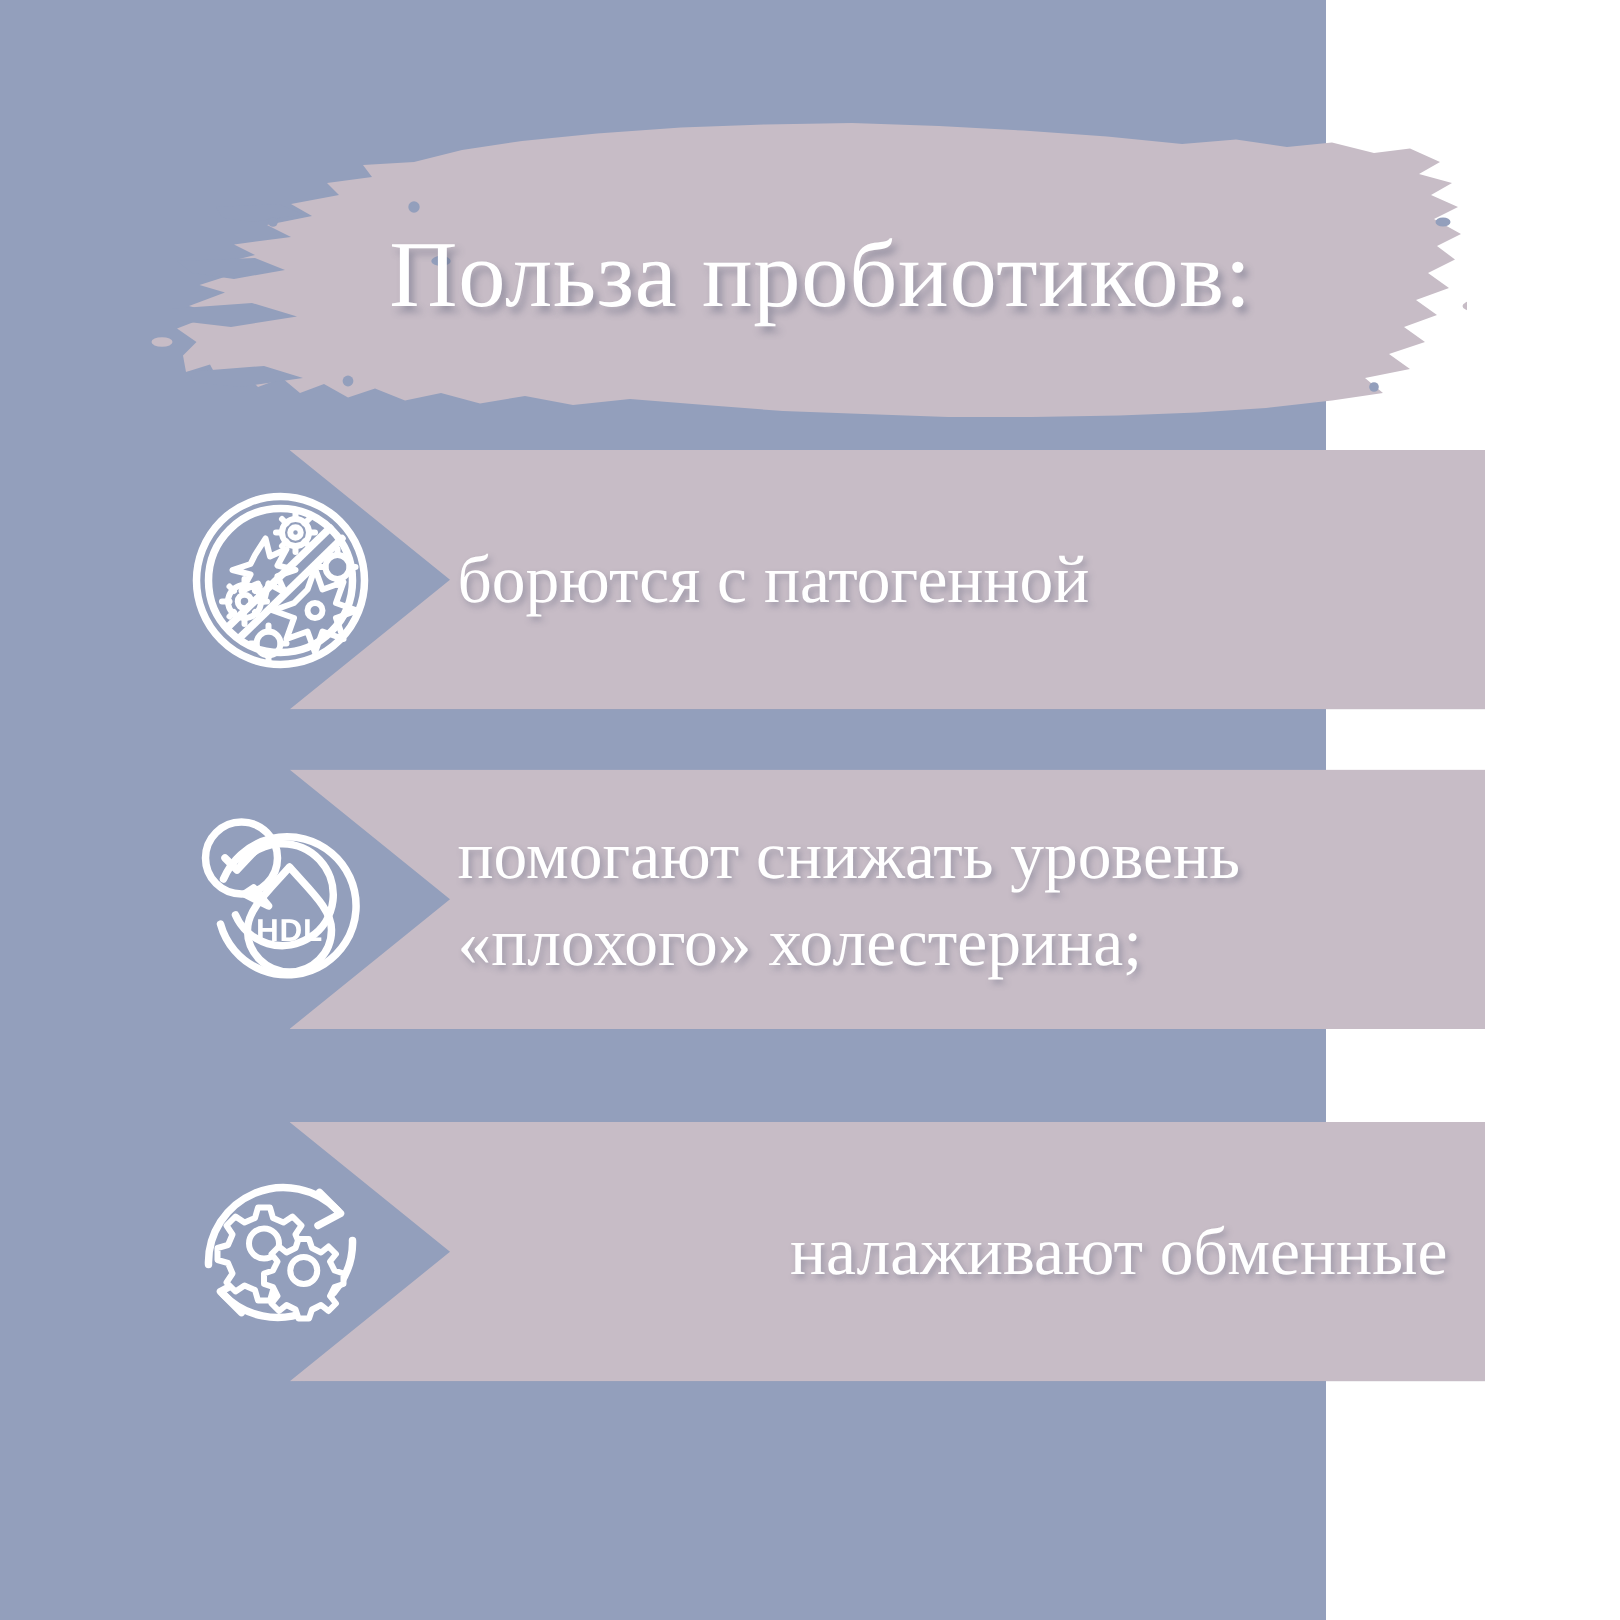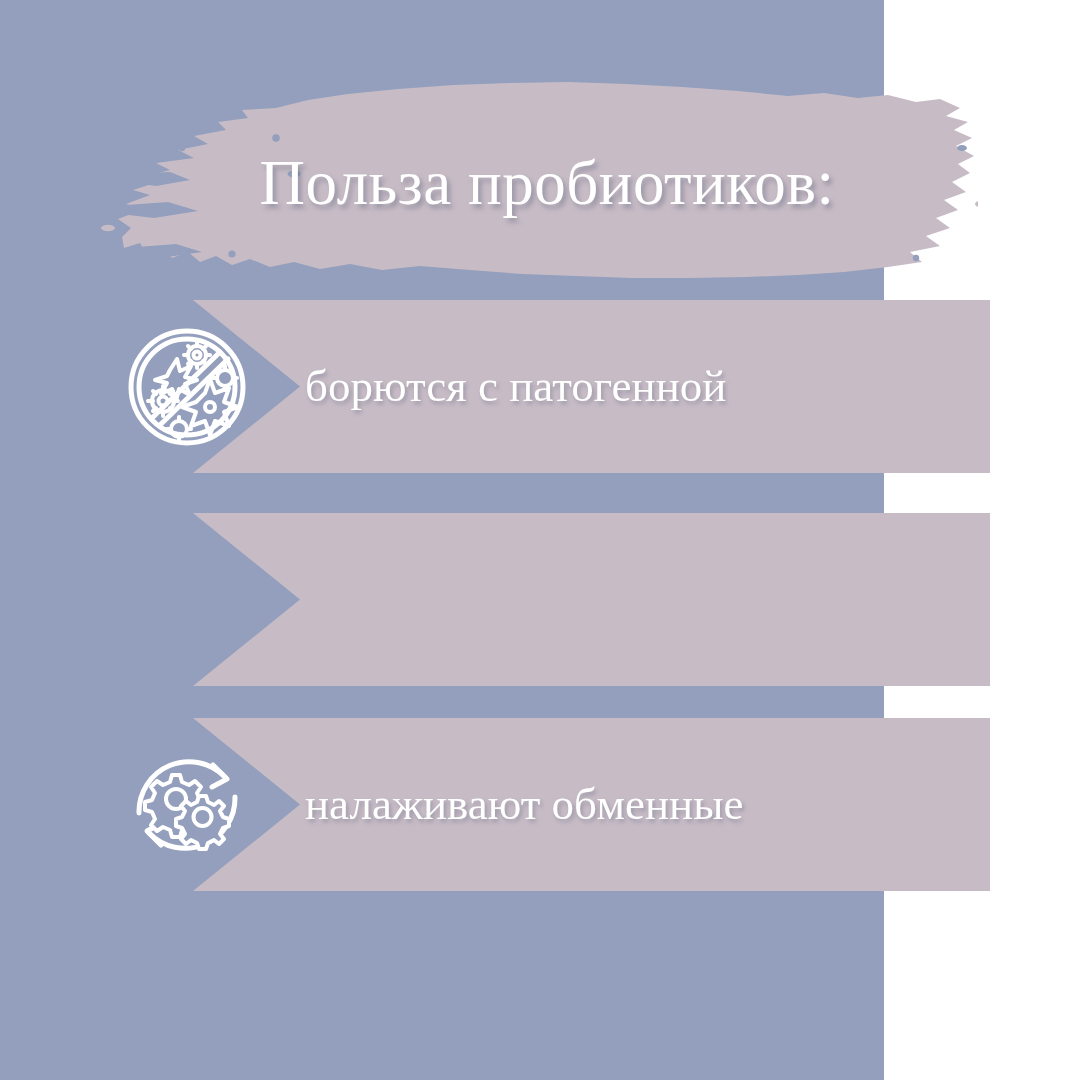--- a/index.html
+++ b/index.html
@@ -56,21 +56,21 @@
 
   
   .row {
     position: absolute;
     left: 193px;
     width: 797px;
     height: 173px;
   }
   .row-1 { top: 300px; }
   .row-2 { top: 513px; }
-  .row-3 { top: 718px; }
+  .row-3 { top: 748px; text-align: right; }
 
   .banner {
     position: absolute;
     left: 0;
     top: 0;
     width: 797px;
     height: 173px;
     background: #C7BCC6;
     -webkit-clip-path: polygon(0 0, 100% 0, 100% 100%, 0 100%, 0 100%, 107px 50%, 0 0);
     clip-path: polygon(0 0, 100% 0, 100% 100%, 0 100%, 107px 50%, 0 0);
@@ -231,21 +231,37 @@
         </g>
       </svg>
     </div>
     <div class="banner-text">
       <span class="line">борются с патогенной</span>
     </div>
   </div>
 
   <div class="row row-2">
     <div class="banner"></div>
+    <div class="icon">
+      <svg viewBox="0 0 132 132">
+
+        <path class="ico-stroke" d="M 28,52 A 46,46 0 1 1 26,82"></path>
+        <path class="ico-stroke" d="M 40,42 A 34,34 0 1 1 36,76"></path>
+
+        <circle class="ico-stroke" cx="40" cy="38" r="24"></circle>
+        <path class="ico-stroke" d="M 48,58 L 58,70 L 42,62 Z" fill="#939FBC"></path>
+        <polyline class="ico-stroke" points="29,38 37,46 53,29"></polyline>
+
+        <path class="ico-stroke" fill="#939FBC" d="M 72,44 C 86,60 100,72 100,86 A 28,28 0 0 1 44,86 C 44,72 58,60 72,44 Z"></path>
+        <text class="hdl-label" x="72" y="93" text-anchor="middle">HDL</text>
+      </svg>
+    </div>
     <div class="banner-text">
+      <span class="line">помогают снижать уровень</span>
+      <span class="line">«плохого» холестерина;</span>
     </div>
   </div>
 
   <div class="row row-3">
     <div class="banner"></div>
     <div class="icon">
       <svg viewBox="0 0 132 132">
 
         <path class="ico-stroke" d="M 18,74 A 50,50 0 0 1 104,38"></path>
         <polyline class="ico-stroke" points="92,26 106,40 91,48"></polyline>

